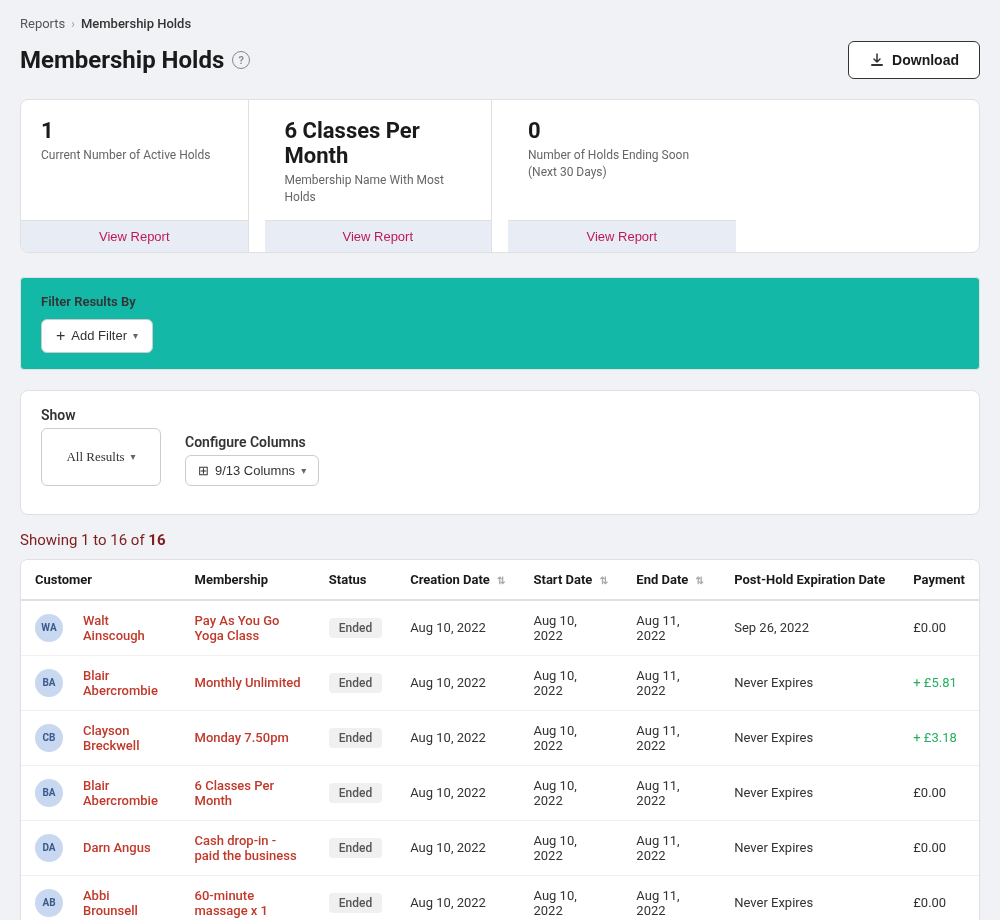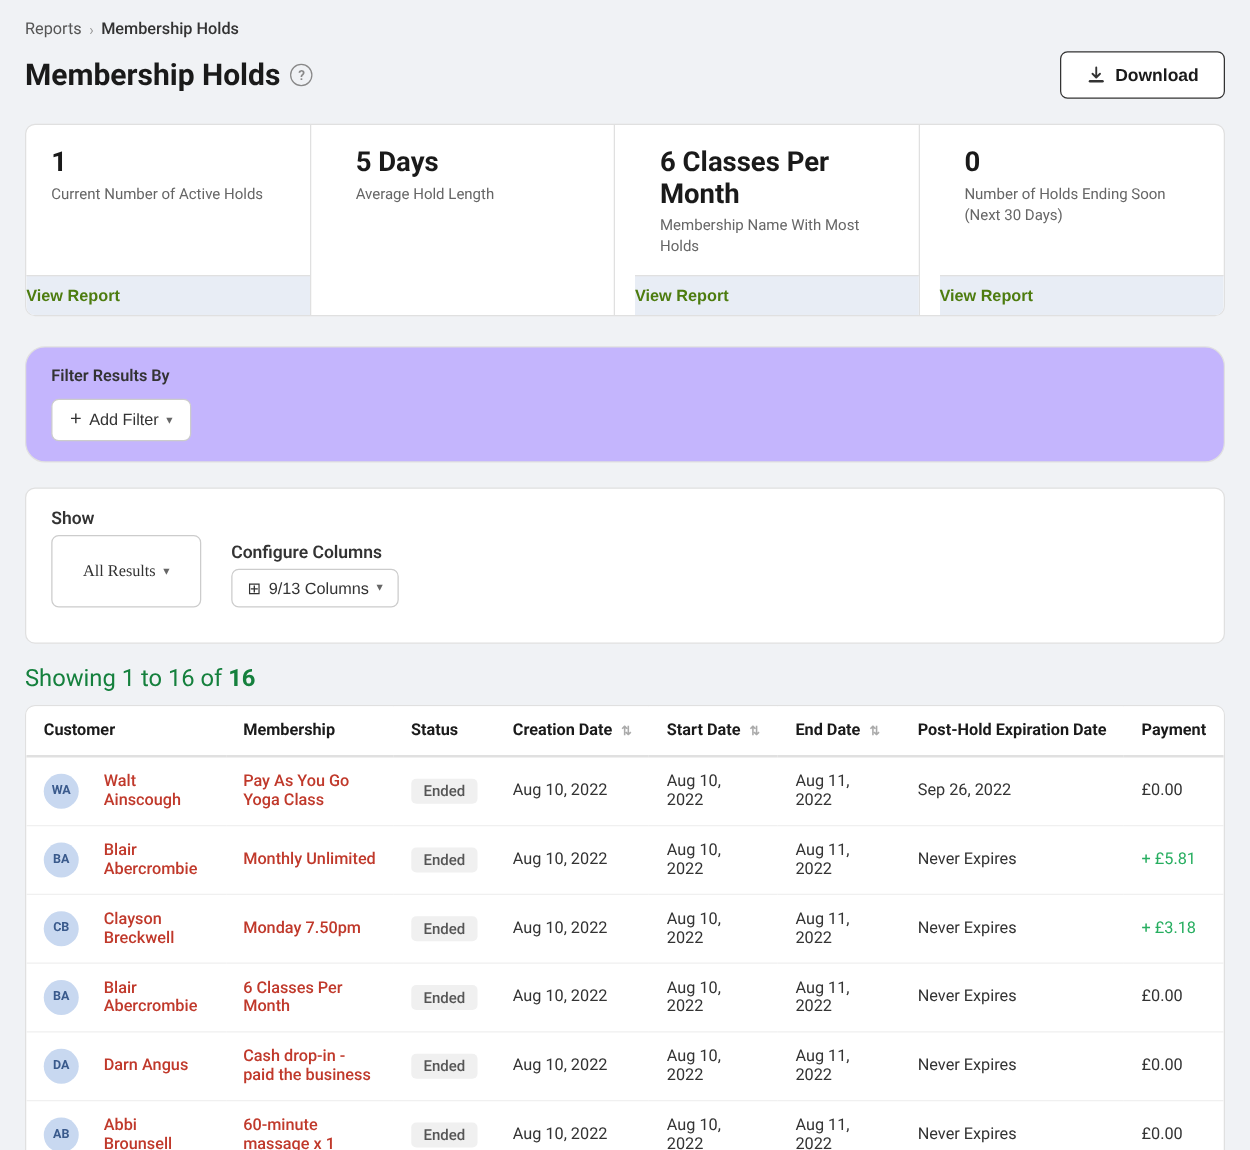--- a/index.html
+++ b/index.html
@@ -111,33 +111,33 @@
       flex: 1;
       margin-bottom: 14px;
     }
     .view-report-btn {
       display: block;
       width: 100%;
       padding: 8px 0;
       background: #e8edf5;
       border: none;
       border-top: 1px solid #e0e0e0;
-      color: #4d7c0f;
-      font-size: 13px;
-      font-weight: 700;
-      cursor: pointer;
-      text-align: left;
+      color: #be185d;
+      font-size: 13px;
+      font-weight: 400;
+      cursor: pointer;
+      text-align: center;
       border-radius: 0 0 0 0;
       margin: 0 -20px;
       width: calc(100% + 40px);
     }
     .filter-section {
-      background: #c4b5fd;
+      background: #14b8a6;
       border: 1px solid #e0e0e0;
-      border-radius: 16px;
+      border-radius: 4px;
       padding: 16px 20px;
       margin-bottom: 20px;
     }
     .filter-label {
       font-size: 13px;
       font-weight: 600;
       color: #333;
       margin-bottom: 10px;
     }
     .add-filter-btn {
@@ -190,22 +190,22 @@
       gap: 6px;
       padding: 7px 12px;
       border: 1.5px solid #ccc;
       background: #fff;
       border-radius: 6px;
       cursor: pointer;
       font-size: 13px;
       color: #333;
     }
     .showing-text {
-      font-size: 19px;
-      color: #15803d;
+      font-size: 15px;
+      color: #7f1d1d;
       margin-bottom: 10px;
     }
     .showing-text strong { font-weight: 700; }
     .table-container {
       background: #fff;
       border: 1px solid #e0e0e0;
       border-radius: 8px;
       overflow: hidden;
     }
     table {
@@ -311,24 +311,20 @@
       </button>
     </div>
 
     <div class="stats-grid">
       <div class="stat-card">
         <div class="stat-value">1</div>
         <div class="stat-label">Current Number of Active Holds</div>
         <button class="view-report-btn">View Report</button>
       </div>
       <div class="stat-card">
-        <div class="stat-value">5 Days</div>
-        <div class="stat-label">Average Hold Length</div>
-      </div>
-      <div class="stat-card">
         <div class="stat-value">6 Classes Per Month</div>
         <div class="stat-label">Membership Name With Most Holds</div>
         <button class="view-report-btn">View Report</button>
       </div>
       <div class="stat-card">
         <div class="stat-value">0</div>
         <div class="stat-label">Number of Holds Ending Soon (Next 30 Days)</div>
         <button class="view-report-btn">View Report</button>
       </div>
     </div>

